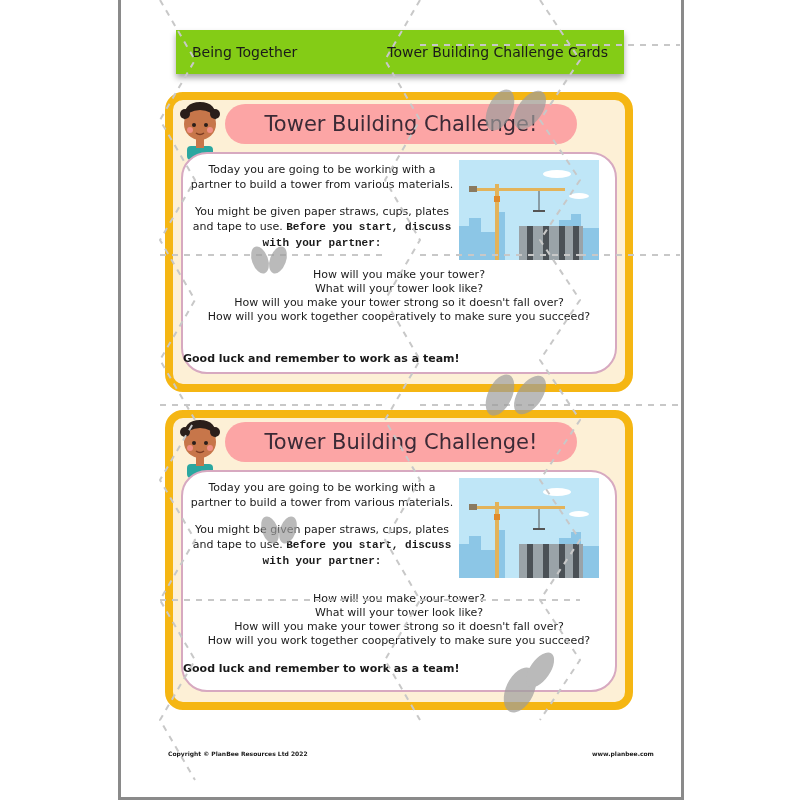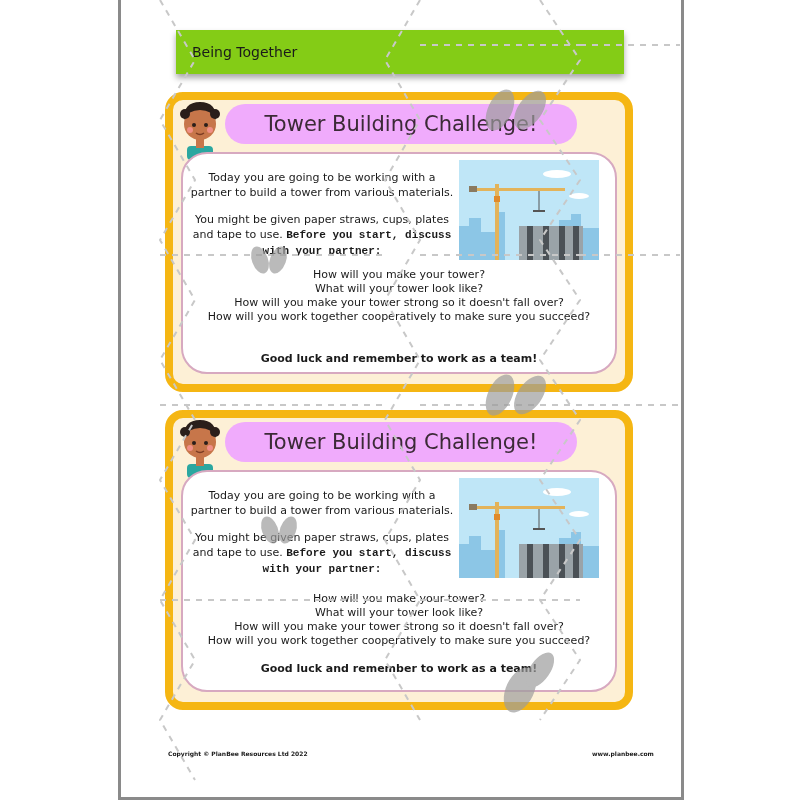--- a/index.html
+++ b/index.html
@@ -21,50 +21,51 @@
       padding: 0 16px; box-sizing: border-box; font-size: 14px;
     }
     .card {
       position: absolute; left: 165px; width: 468px; height: 300px;
       background: #fdf0d6; border: 8px solid #f5b613; border-radius: 18px; box-sizing: border-box;
     }
     .card.c1 { top: 92px; }
     .card.c2 { top: 410px; }
     .title-pill {
       position: absolute; left: 52px; top: 4px; width: 352px; height: 40px;
-      background: #f0abfc; border-radius: 20px;
+      background: #fca5a5; border-radius: 20px;
       display: flex; align-items: center; justify-content: center;
       font-size: 21px; color: #3b2a36;
     }
     .avatar { position: absolute; left: 4px; top: -4px; width: 46px; height: 64px; }
     .content-box {
       position: absolute; left: 8px; top: 52px; width: 436px; height: 222px;
       background: #ffffff; border: 2px solid #d7a9c0; border-radius: 26px; box-sizing: border-box;
     }
     .intro {
       position: absolute; left: 4px; top: 8px; width: 270px; text-align: center; font-size: 11px; line-height: 15px;
     }
-    .intro p { margin: 8px 0 12px 0; }
+    .intro p { margin: 0 0 12px 0; }
     .intro b { font-weight: bold; font-family: Liberation Mono, monospace; }
     .scene { position: absolute; left: 276px; top: 6px; width: 140px; height: 100px; }
     .questions { position: absolute; left: 0; top: 120px; width: 100%; text-align: center; font-size: 11px; line-height: 14px; }
     .c1 .questions { top: 114px; }
-    .closing { position: absolute; left: 0; width: 100%; text-align: center; font-size: 11px; font-weight: bold; }
+    .closing { position: absolute; left: 0; width: 100%; text-align: left; font-size: 11px; font-weight: bold; }
     .c1 .closing { top: 198px; }
     .c2 .closing { top: 190px; }
     .footer-left { position: absolute; left: 168px; top: 750px; font-size: 6px; font-weight: bold; }
     .footer-right { position: absolute; left: 592px; top: 750px; font-size: 6px; font-weight: bold; }
   </style>
 </head>
 <body>
 
 <div class="page"></div>
 
 <div class="header-box">
   <span>Being Together</span>
+  <span>Tower Building Challenge Cards</span>
 </div>
 
 <div class="card c1">
   <svg class="avatar" viewBox="0 0 46 64">
     <rect x="10" y="50" width="26" height="14" rx="4" fill="#2ba7a0"></rect>
     <rect x="19" y="40" width="8" height="12" fill="#c7764a"></rect>
     <circle cx="23" cy="28" r="16" fill="#c7764a"></circle>
     <path d="M7 24 Q6 6 23 6 Q40 6 39 24 Q35 14 23 14 Q11 14 7 24Z" fill="#2a1e1a"></path>
     <circle cx="8" cy="18" r="5" fill="#2a1e1a"></circle>
       <circle cx="38" cy="18" r="5" fill="#2a1e1a"></circle>

